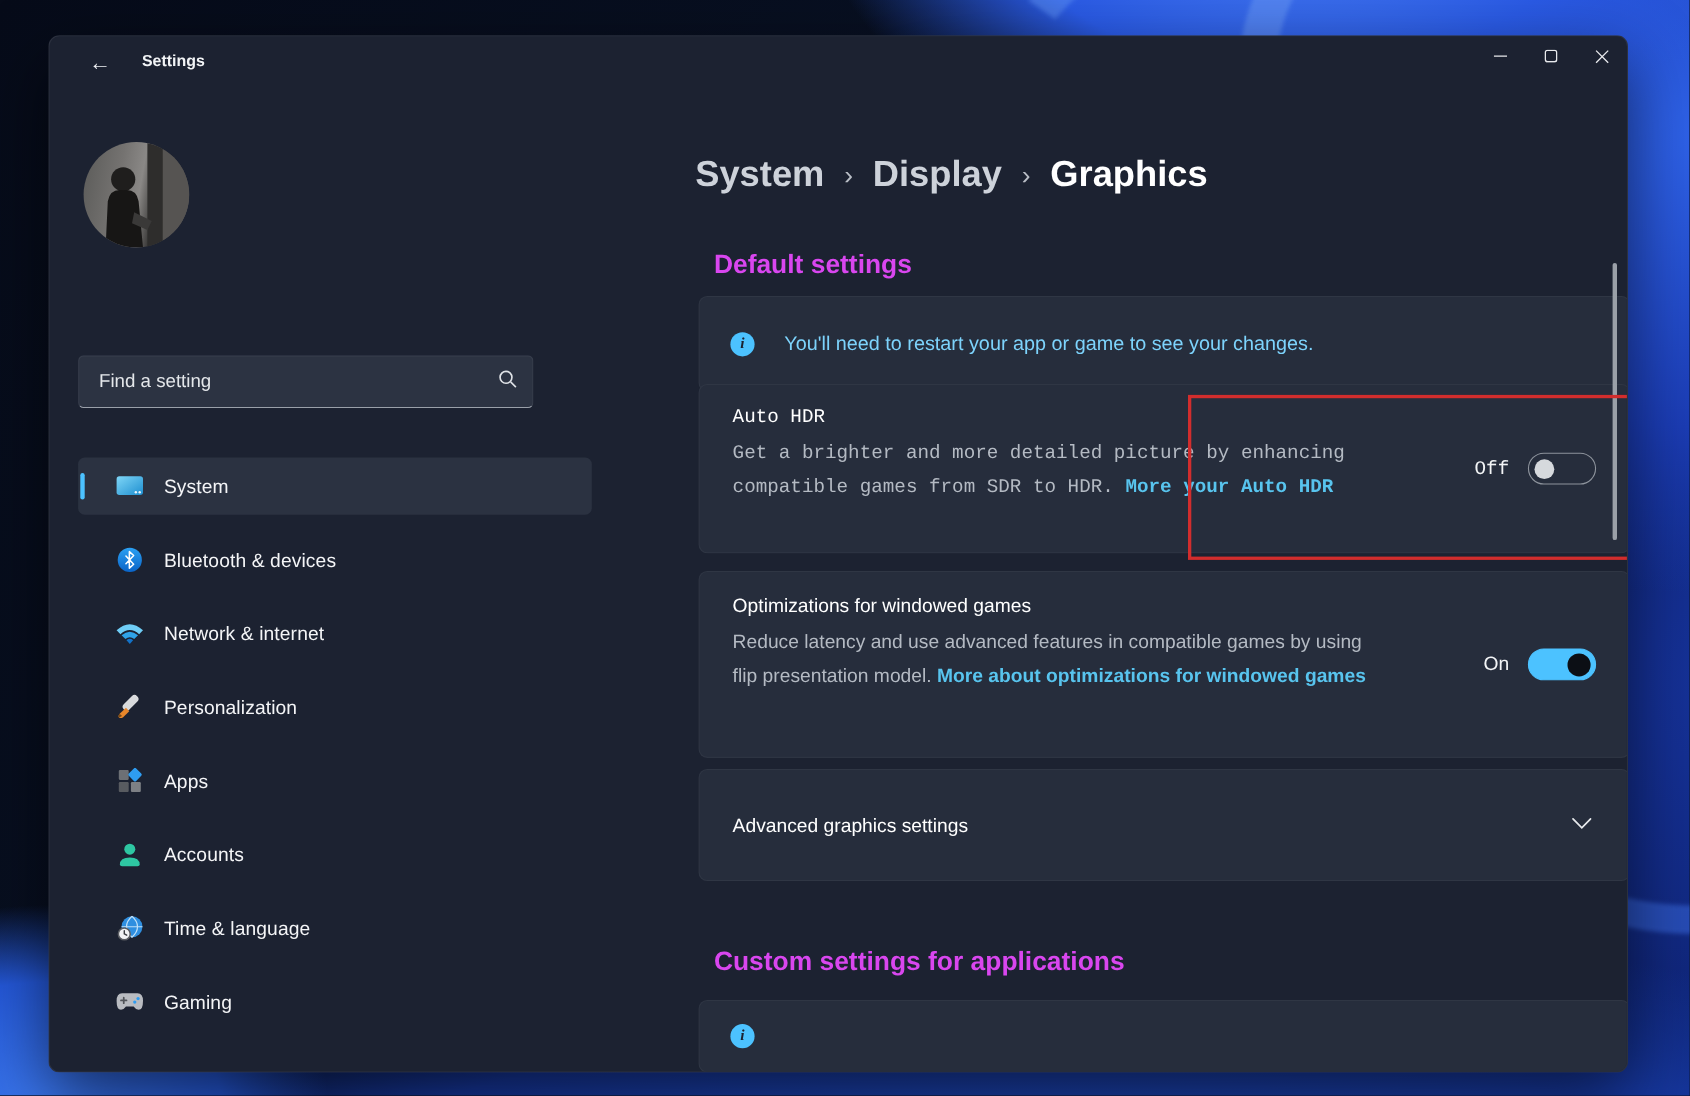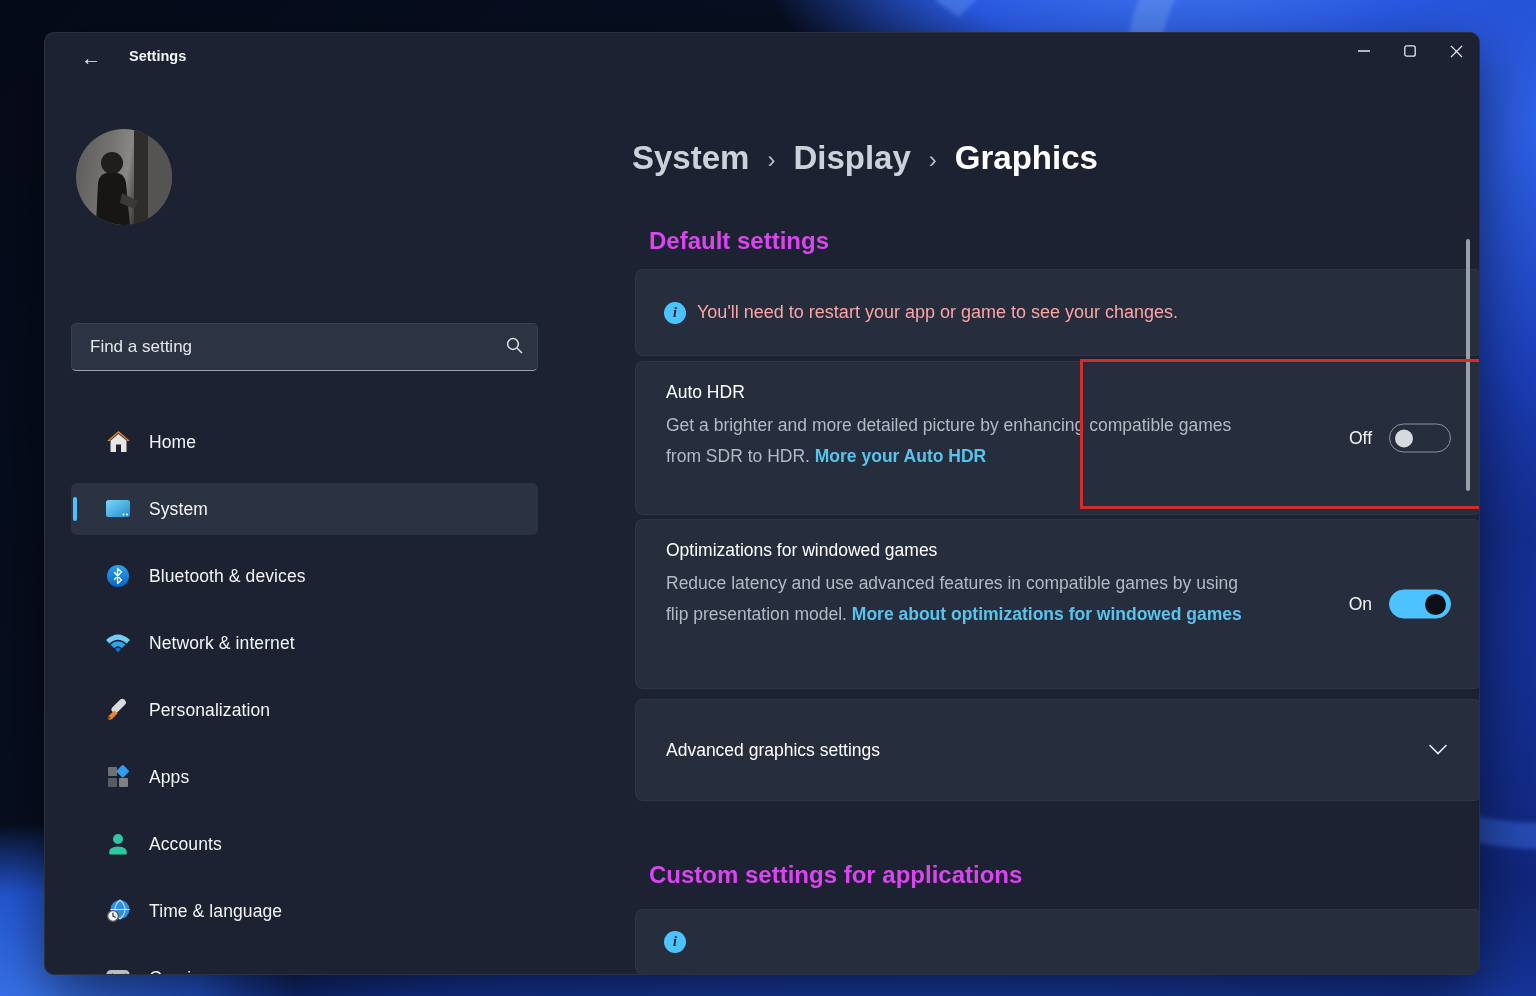--- a/index.html
+++ b/index.html
@@ -61,21 +61,21 @@
   
   .sidebar { position:absolute; left:0; top:50px; width:537px; bottom:0; }
   .avatar {
     position:absolute; left:31px; top:46px; width:96px; height:96px; border-radius:50%;
     overflow:hidden;
     background:linear-gradient(100deg,#5a5a58 0%,#757371 34%,#8a8886 52%,#3c3b3a 66%,#454443 78%,#6e6c6a 100%);
   }
   .avatar svg { display:block; }
 
   .search-box {
-    position:absolute; left:26px; top:240px; width:467px; height:48px;
+    position:absolute; left:26px; top:240px; width:414px; height:48px;
     background:#2c3342;
     border:1px solid rgba(255,255,255,0.06);
     border-bottom:1px solid #9aa0a9;
     border-radius:5px;
     display:flex; align-items:center;
     padding:0 14px 0 18px;
   }
   .search-input {
     flex:1; background:transparent; border:none; outline:none;
     color:#f0f2f4; font-size:17px; font-family:"Liberation Sans", sans-serif;
@@ -118,23 +118,23 @@
   .banner-2 { top:826px; height:66px; }
   .banner-row { display:flex; align-items:center; height:100%; padding-left:28px; }
   .info-icon {
     width:22px; height:22px; border-radius:50%;
     background:var(--accent,#4cc2ff);
     color:#1b2130; font-size:14px; font-weight:700;
     display:flex; align-items:center; justify-content:center;
     font-family:"Liberation Serif", serif; font-style:italic;
     flex:0 0 22px;
   }
-  .banner-text { margin-left:11px; font-size:18px; color:#fca5a5; }
-
-  .card-autohdr { top:278px; height:154px; }
+  .banner-text { margin-left:27px; font-size:18px; color:#7dd3fc; }
+
+  .card-autohdr { top:266px; height:154px;font-family:Liberation Mono, monospace; }
   .card-windowed { top:436px; height:170px; }
   .card-advanced { top:616px; height:102px; }
 
   .card-inner { padding:20px 30px; }
   .card-title { font-size:17.5px; color:#ffffff; margin-bottom:7px; }
   .card-desc { font-size:17.5px; color:#b4bac3; line-height:1.75; width:585px; }
   .card-link { color:#58c4ee; font-weight:700; cursor:pointer; text-decoration:none; }
 
   .toggle-row {
     position:absolute; right:30px; top:50%; transform:translateY(-50%);
@@ -220,29 +220,20 @@
       <span class="search-icon">
         <svg width="17" height="17" viewBox="0 0 17 17">
             <circle cx="7" cy="7" r="5.4" fill="none" stroke="#dfe2e6" stroke-width="1.5"></circle>
             <line x1="11.2" y1="11.2" x2="16" y2="16" stroke="#dfe2e6" stroke-width="1.5"></line>
           </svg>
       </span>
     </div>
 
     <div class="nav">
 
-      <div class="nav-item">
-        <span class="ni-icon">
-          <svg width="25" height="24" viewBox="0 0 25 24">
-              <path d="M12.5 1 L24 11 L21 11 L21 10 L12.5 3 L4 10 L4 11 L1 11 Z" fill="#e8872b"></path>
-              <path d="M4.5 10.5 L12.5 4 L20.5 10.5 L20.5 22 L15 22 L15 14.5 L10 14.5 L10 22 L4.5 22 Z" fill="#e9e6e2"></path>
-            </svg>
-        </span>
-        <span class="ni-label">Home</span>
-      </div>
 
       <div class="nav-item selected">
         <span class="ni-icon">
           <svg width="26" height="22" viewBox="0 0 26 22">
               <defs>
                 <linearGradient id="sysg" x1="0" y1="0" x2="1" y2="1">
                   <stop offset="0" stop-color="#7fd6f7"></stop>
                   <stop offset="1" stop-color="#1e8fd0"></stop>
                 </linearGradient>
               </defs>

